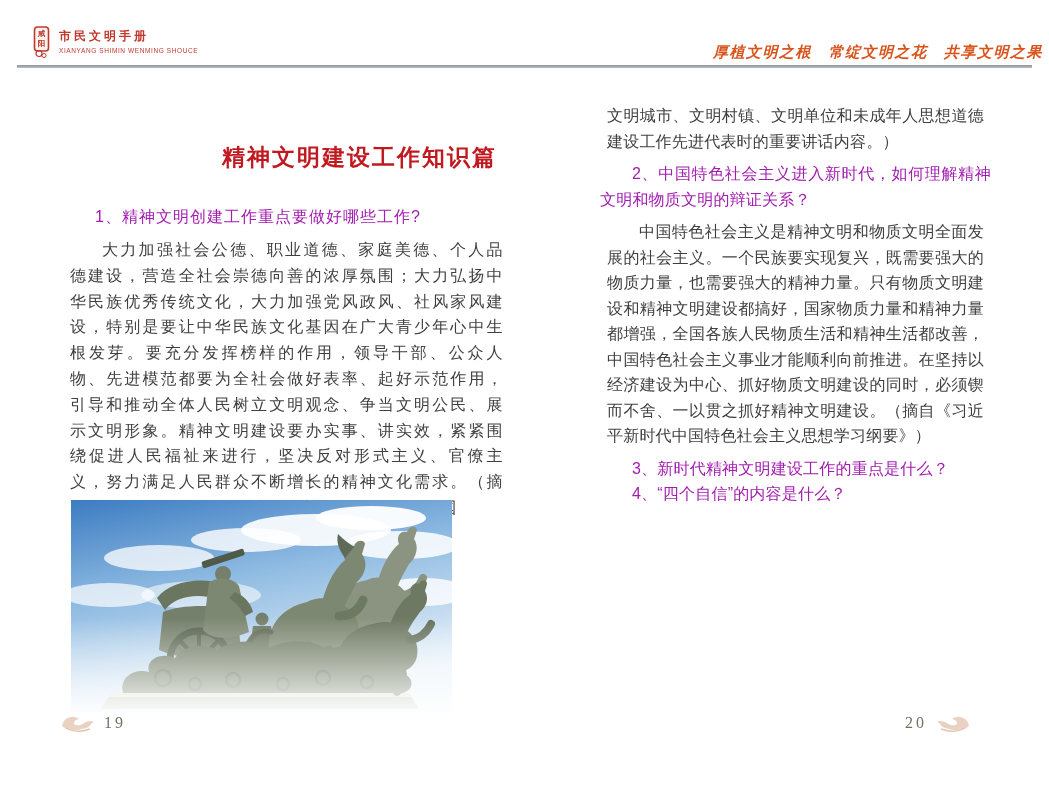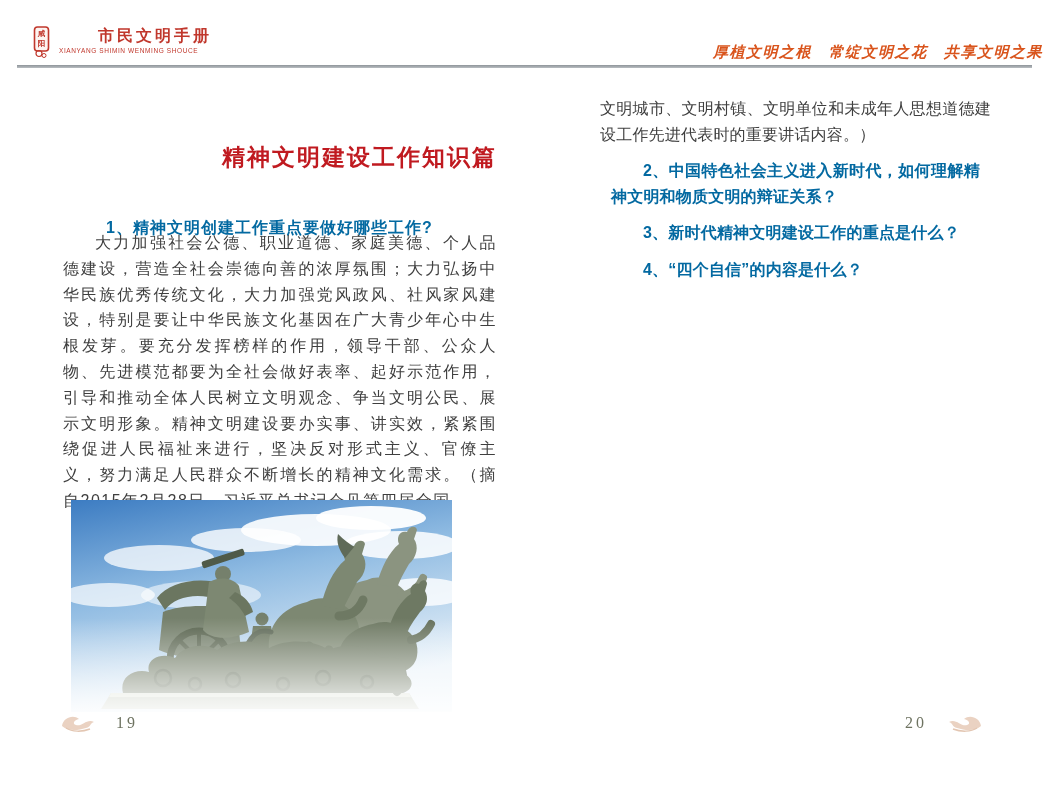--- a/index.html
+++ b/index.html
@@ -5,55 +5,55 @@
   html,body{margin:0;padding:0;}
   body{
     width:1049px;height:788px;position:relative;background:#ffffff;
     font-family:"Liberation Sans","DejaVu Sans",sans-serif;
     overflow:hidden;
   }
   
   .logo{position:absolute;left:33px;top:26px;display:flex;align-items:flex-start;gap:5px;}
   .seal{width:21px;height:32px;flex:0 0 auto;}
   .logo-text{display:flex;flex-direction:column;}
-  .logo-title{font-size:16px;font-weight:bold;color:#c0372c;letter-spacing:3px;line-height:20px;font-family:"Liberation Serif","DejaVu Serif",serif;margin-left:39px;}
+  .logo-title{font-size:12px;font-weight:bold;color:#c0372c;letter-spacing:3px;line-height:20px;font-family:"Liberation Serif","DejaVu Serif",serif;}
   .logo-sub{font-size:6.5px;color:#c0372c;letter-spacing:.6px;margin-top:1px;}
   .slogan{
     position:absolute;right:6px;top:43px;
     font-size:15px;font-weight:bold;font-style:italic;color:#d9541c;
     letter-spacing:1.5px;font-family:"Liberation Serif","DejaVu Serif",serif;
   }
   .header-rule{
     position:absolute;left:17px;top:65px;width:1015px;height:3px;
     background:linear-gradient(#8e9499,#b9bec2);
   }
   
   .doc-title{
     position:absolute;left:63px;top:142px;width:434px;
     text-align:right;font-size:23px;font-weight:bold;color:#c01a20;
     letter-spacing:2px;
   }
   .q-heading{
-    font-size:16px;font-weight:bold;color:#0369a1;
-    text-indent:2em;text-align:justify;margin:11px;
+    font-size:16px;font-weight:normal;color:#a21caf;
+    text-indent:2em;text-align:justify;margin:0;
   }
   .para{
-    font-size:16px;color:#3f3f3f;text-align:justify;margin:0;
+    font-size:16px;color:#3f3f3f;text-align:justify;margin:7px;
   }
   .indent{text-indent:2em;}
   .q1-heading{position:absolute;left:63px;top:204px;width:434px;line-height:25.8px;letter-spacing:1px;}
   .body-left{position:absolute;left:63px;top:230px;width:434px;line-height:25.8px;letter-spacing:1.5px;}
   .col-right{position:absolute;left:600px;top:96px;width:391px;}
   .col-right p,.col-right h2{line-height:25.5px;letter-spacing:.2px;}
   
   .photo{position:absolute;left:71px;top:500px;width:381px;height:212px;overflow:hidden;}
   .photo svg{display:block;}
   
   .pageno{
-    position:absolute;display:flex;align-items:center;gap:14px;
+    position:absolute;display:flex;align-items:center;gap:2px;
     font-family:"Liberation Serif","DejaVu Serif",serif;
     font-size:16px;color:#6e7361;letter-spacing:3px;
   }
   .pageno-left{left:60px;top:712px;}
   .pageno-right{left:905px;top:712px;}
   .flourish{width:42px;height:22px;}
   .flourish.mirror{transform:scaleX(-1);}
 </style>
 </head>
 <body>
@@ -181,20 +181,21 @@
   <svg class="flourish" viewBox="0 0 42 22">
     <path d="M2,14 C3,6 13,2 19,7 C14,8 12,12 16,13 C22,15 27,6 34,10 C30,11 31,15 26,16 C17,19 7,19 2,14 Z" fill="#ead2c2"></path>
     <path d="M6,16 C12,20 22,20 30,17" stroke="#e3c6b2" stroke-width="1.5" fill="none"></path>
   </svg>
   <span>19</span>
 </div>
 
 <section class="col-right">
   <p class="para">文明城市、文明村镇、文明单位和未成年人思想道德建设工作先进代表时的重要讲话内容。）</p>
   <h2 class="q-heading">2、中国特色社会主义进入新时代，如何理解精神文明和物质文明的辩证关系？</h2>
+  <p class="para indent">中国特色社会主义是精神文明和物质文明全面发展的社会主义。一个民族要实现复兴，既需要强大的物质力量，也需要强大的精神力量。只有物质文明建设和精神文明建设都搞好，国家物质力量和精神力量都增强，全国各族人民物质生活和精神生活都改善，中国特色社会主义事业才能顺利向前推进。在坚持以经济建设为中心、抓好物质文明建设的同时，必须锲而不舍、一以贯之抓好精神文明建设。（摘自《习近平新时代中国特色社会主义思想学习纲要》）</p>
   <h2 class="q-heading">3、新时代精神文明建设工作的重点是什么？</h2>
   <h2 class="q-heading">4、“四个自信”的内容是什么？</h2>
 </section>
 
 <div class="pageno pageno-right">
   <span>20</span>
   <svg class="flourish mirror" viewBox="0 0 42 22">
     <path d="M2,14 C3,6 13,2 19,7 C14,8 12,12 16,13 C22,15 27,6 34,10 C30,11 31,15 26,16 C17,19 7,19 2,14 Z" fill="#ead2c2"></path>
     <path d="M6,16 C12,20 22,20 30,17" stroke="#e3c6b2" stroke-width="1.5" fill="none"></path>
   </svg>

